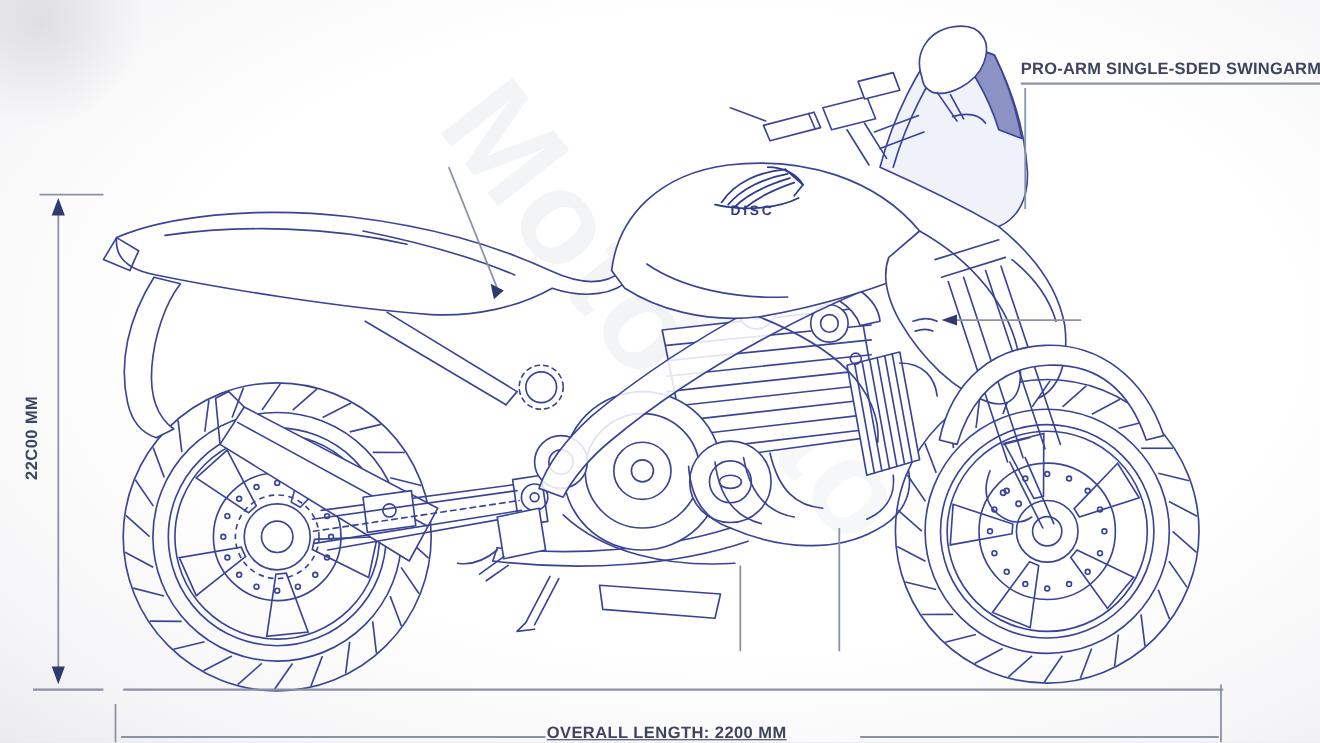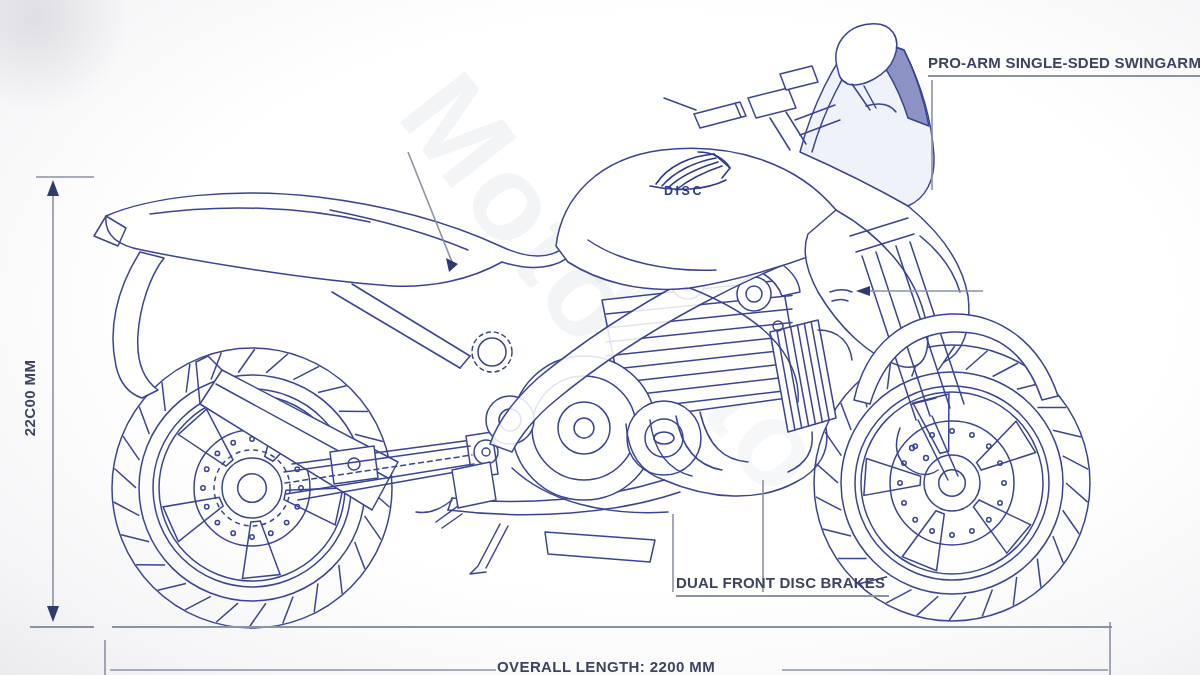--- a/index.html
+++ b/index.html
@@ -14,21 +14,21 @@
   .lbl{
     position:absolute;white-space:nowrap;
     font-size:15px;font-weight:600;letter-spacing:.2px;color:#3d4460;
     border-bottom:2px solid #8b92a6;padding:0 4px 4px 0;
   }
   .dim{
     position:absolute;white-space:nowrap;
     font-size:15px;font-weight:600;letter-spacing:.4px;color:#3d4460;
   }
   #height-dim{left:21px;top:446px;transform:rotate(-90deg);transform-origin:0 0;width:96px;text-align:center;}
-  #length-dim{left:497px;top:658px;}
+  #length-dim{left:497px;top:658px;text-decoration:underline;}
   #honda-wordmark{
     position:absolute;left:640px;top:184px;width:88px;text-align:center;
     font-size:12.5px;font-weight:bold;letter-spacing:2.5px;color:#2e3a8c;
   }
   .wm{
     position:absolute;font-weight:bold;color:rgba(85,95,130,.07);
     font-size:120px;letter-spacing:4px;pointer-events:none;
   }
   #wm-1{left:370px;top:140px;transform:rotate(52deg);}
   #wm-2{left:560px;top:290px;transform:rotate(52deg);color:rgba(85,95,130,.05);}
@@ -339,20 +339,19 @@
       <polygon points="47,196 53,180 59,196"></polygon>
       <polygon points="47,606 53,622 59,606"></polygon>
     </g>
   </svg>
 
 
   <div class="lbl" style="left:928px;top:54px;min-width:244px">PRO-ARM SINGLE-SDED SWINGARM</div>
 
 
 
-  <div class="lbl" style="left:676px;top:574px;min-width:184px">DUAL FRONT DISC BRAKES</div>
 
   <div id="height-dim" class="dim">22C00 MM</div>
 
   <div id="length-dim" class="dim">OVERALL LENGTH: 2200 MM</div>
 
   <div id="honda-wordmark">DISC</div>
 </div>
 
 </body></html>

